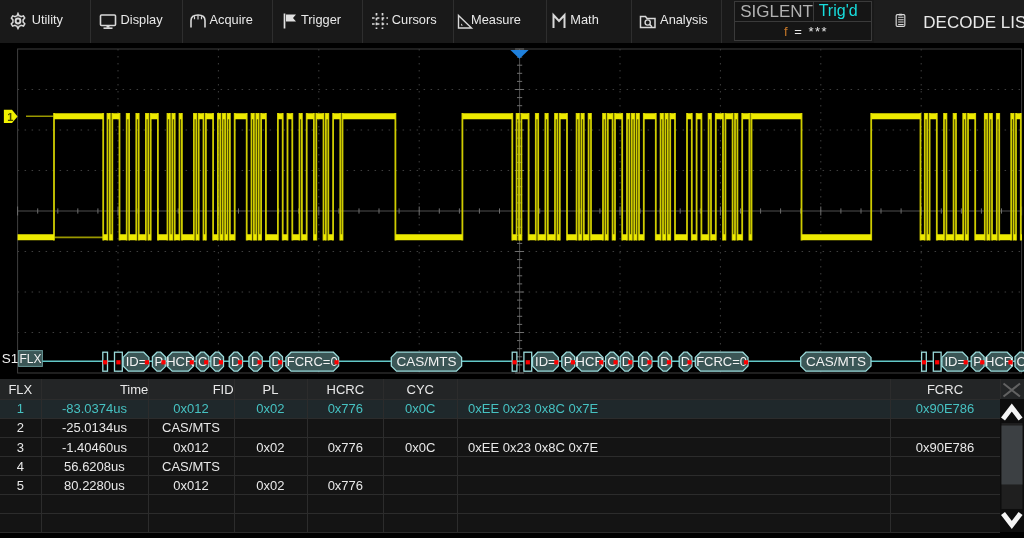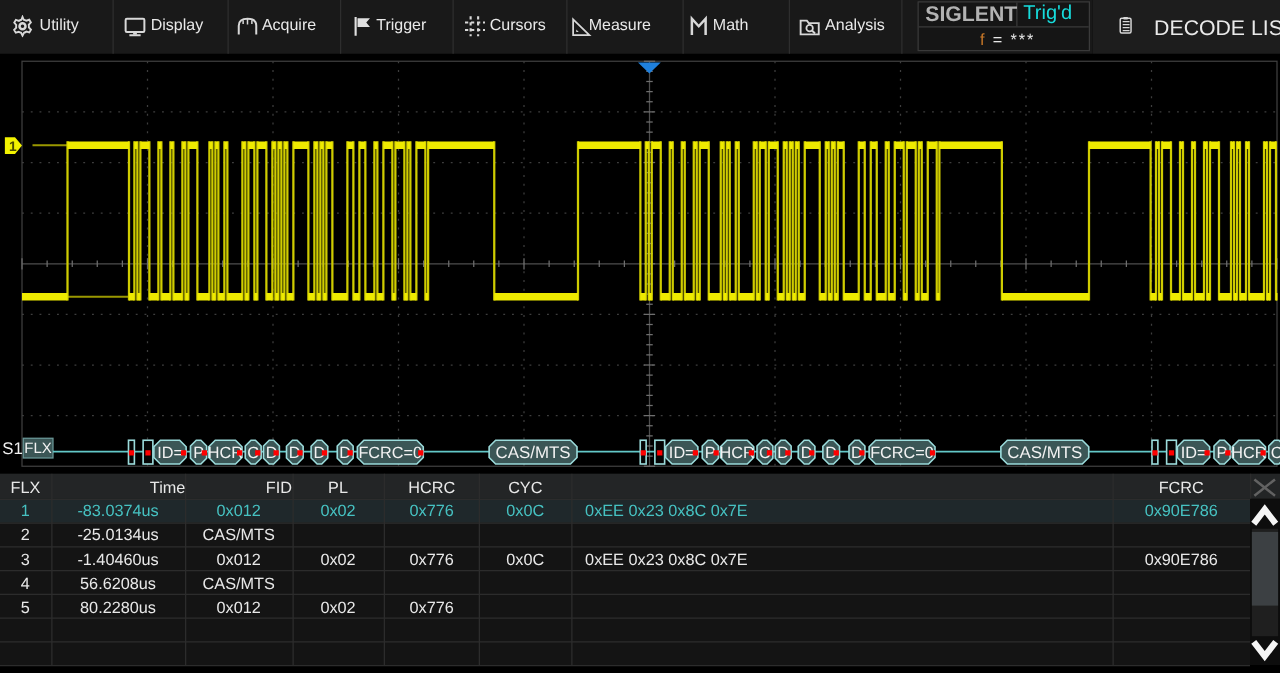--- a/index.html
+++ b/index.html
@@ -61,21 +61,21 @@
 <div class="msep" style="left:720.7px"></div>
 <svg class="micon" style="left:894.5px;top:13px" width="11" height="15" viewBox="0 0 14 19">
     <rect x="1.5" y="2" width="11" height="15" rx="1.5" fill="none" stroke="#d8d8d8" stroke-width="1.5"></rect>
     <path d="M4 5.5h7M4 8.5h7M4 11.5h7M4 14.5h7" stroke="#d8d8d8" stroke-width="1.3"></path>
     <rect x="4.5" y="0.8" width="5" height="2.4" rx="1" fill="#d8d8d8"></rect>
   </svg>
 <div class="mtext" style="left:923.3px;font-size:17px;top:12.5px">DECODE LIST</div>
 <div style="position:absolute;left:733.7px;top:0.8px;width:138.8px;height:40.7px;background:#151515;border:1px solid #3a3a3a">
   <div style="position:absolute;left:78.6px;top:0;width:1px;height:19.2px;background:#3a3a3a"></div>
   <div style="position:absolute;left:0;top:19.2px;width:100%;height:1px;background:#3a3a3a"></div>
-  <div style="position:absolute;left:5.5px;top:0px;font-size:17px;font-weight:bold;color:#b2b2b2;letter-spacing:0px">SIGLENT</div>
+  <div style="position:absolute;left:5.5px;top:0px;font-size:17px;font-weight:normal;color:#b2b2b2;letter-spacing:0px">SIGLENT</div>
   <div style="position:absolute;left:84px;top:0.5px;font-size:16px;color:#17dcdc">Trig'd</div>
   <div style="position:absolute;left:0;top:22px;width:100%;text-align:center;text-indent:6px;font-size:13px;letter-spacing:1.5px;color:#e8e8e8"><span style="color:#c87828">f</span> = ***</div>
 </div>
 <svg width="1024" height="538" viewBox="0 0 1024 538" style="position:absolute;left:0;top:0">
 <rect x="17.6" y="49" width="1004.0" height="324" fill="none" stroke="#3f3f3f" stroke-width="1"></rect>
 <line x1="17.6" y1="89.5" x2="1021.6" y2="89.5" stroke="#3e3e3e" stroke-width="1" stroke-dasharray="1.5 5.5"></line>
 <line x1="17.6" y1="130" x2="1021.6" y2="130" stroke="#3e3e3e" stroke-width="1" stroke-dasharray="1.5 5.5"></line>
 <line x1="17.6" y1="170.5" x2="1021.6" y2="170.5" stroke="#3e3e3e" stroke-width="1" stroke-dasharray="1.5 5.5"></line>
 <line x1="17.6" y1="251.5" x2="1021.6" y2="251.5" stroke="#3e3e3e" stroke-width="1" stroke-dasharray="1.5 5.5"></line>
 <line x1="17.6" y1="292" x2="1021.6" y2="292" stroke="#3e3e3e" stroke-width="1" stroke-dasharray="1.5 5.5"></line>

